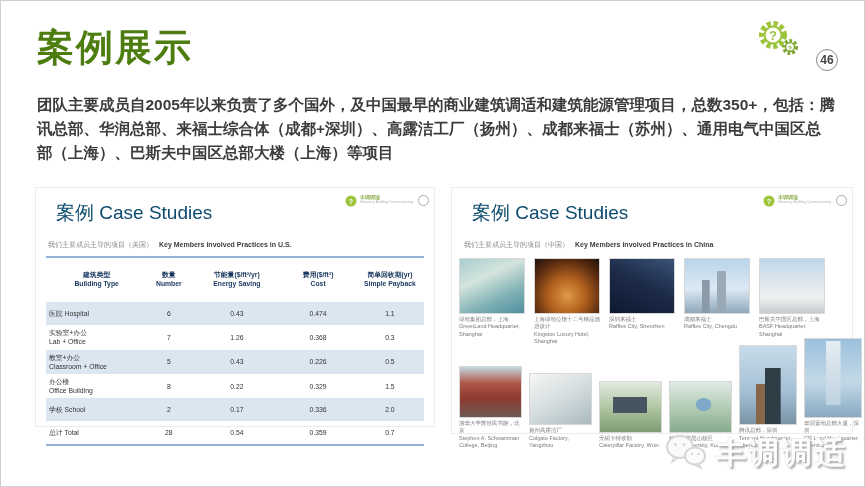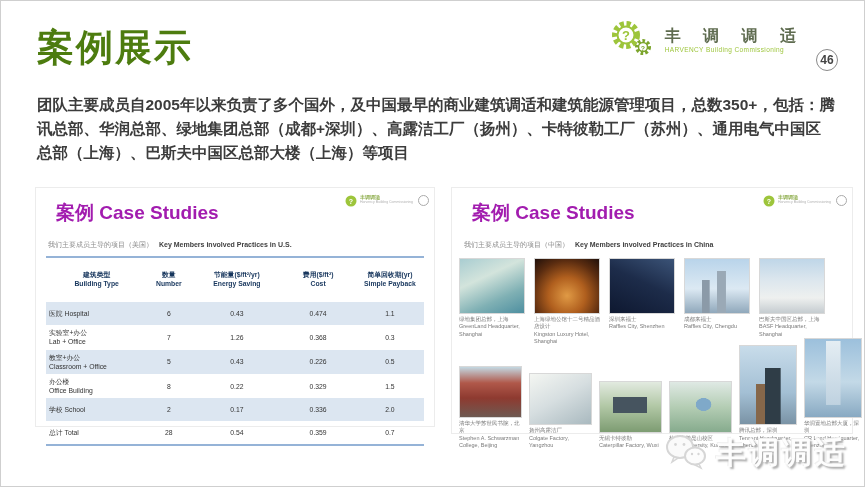--- a/index.html
+++ b/index.html
@@ -19,21 +19,21 @@
               font-size:12px;font-weight:bold;color:#444;margin-left:4px;margin-top:40px;}
 
   
   .intro{position:absolute;left:36px;top:92px;width:798px;font-size:15.5px;
          font-weight:bold;color:#3c3c3c;line-height:1.55;}
 
   
   .panel{position:absolute;top:186px;background:#fff;border:1px solid #ececec;box-sizing:border-box;}
   .panel-left{left:34px;width:400px;height:240px;}
   .panel-right{left:450px;width:402px;height:247px;}
-  .panel-title{position:absolute;left:20px;top:12px;font-size:19px;font-weight:bold;color:#a21caf;text-align:center;}
+  .panel-title{position:absolute;left:20px;top:12px;font-size:19px;font-weight:normal;color:#0c4a6e;text-align:center;}
   .mini-brand{position:absolute;right:5px;top:7px;display:flex;align-items:flex-start;gap:3px;}
   .mini-text{display:flex;flex-direction:column;line-height:1.1;}
   .mini-zh{font-size:5px;font-weight:bold;color:#8fae4e;}
   .mini-en{font-size:3.5px;color:#b3b3b3;}
   .mini-badge{width:9px;height:9px;border:1px solid #aaa;border-radius:50%;margin-left:2px;}
   .panel-sub{position:absolute;left:12px;top:52px;font-size:7px;white-space:nowrap;}
   .sub-zh{color:#8a8a8a;}
   .sub-en{color:#404040;font-weight:bold;margin-left:4px;}
 
   
@@ -99,28 +99,24 @@
     <span>
       <svg width="52" height="40" viewBox="0 0 52 40">
         <circle cx="20" cy="17" r="11" fill="none" stroke="#9dc53b" stroke-width="6" stroke-dasharray="4 2.5"></circle>
         <circle cx="20" cy="17" r="8.5" fill="#ffffff" stroke="#9dc53b" stroke-width="2"></circle>
         <text x="20" y="22" font-size="13" fill="#9dc53b" text-anchor="middle" font-weight="bold">?</text>
         <circle cx="37" cy="29" r="6" fill="none" stroke="#7ca52c" stroke-width="4" stroke-dasharray="2.5 2"></circle>
         <circle cx="37" cy="29" r="4.5" fill="#ffffff" stroke="#7ca52c" stroke-width="1.5"></circle>
         <text x="37" y="32.5" font-size="7" fill="#7ca52c" text-anchor="middle" font-weight="bold">?</text>
       </svg>
     </span>
-    <span class="brand-text">
-      <span class="brand-zh">丰 调 调 适</span>
-      <span class="brand-en">HARVENCY Building Commissioning</span>
-    </span>
     <span class="page-badge">46</span>
   </div>
 
-  <div class="intro">团队主要成员自2005年以来负责了多个国外，及中国最早的商业建筑调适和建筑能源管理项目，总数350+，包括：腾讯总部、华润总部、绿地集团总部（成都+深圳）、高露洁工厂（扬州）、卡特彼勒工厂（苏州）、通用电气中国区总部（上海）、巴斯夫中国区总部大楼（上海）等项目</div>
+  <div class="intro">团队主要成员自2005年以来负责了多个国外，及中国最早的商业建筑调适和建筑能源管理项目，总数350+，包括：腾讯总部、华润总部、来福士综合体（成都+深圳）、高露洁工厂（扬州）、成都来福士（苏州）、通用电气中国区总部（上海）、巴斯夫中国区总部大楼（上海）等项目</div>
 
   <div class="panel panel-left">
     <div class="panel-title">案例 Case Studies</div>
 
     <div class="mini-brand">
       <svg width="12" height="12" viewBox="0 0 12 12">
         <circle cx="6" cy="6" r="5.5" fill="#9dc53b"></circle>
         <text x="6" y="8.5" font-size="7" fill="#ffffff" text-anchor="middle" font-weight="bold">?</text>
       </svg>
       <span class="mini-text">

